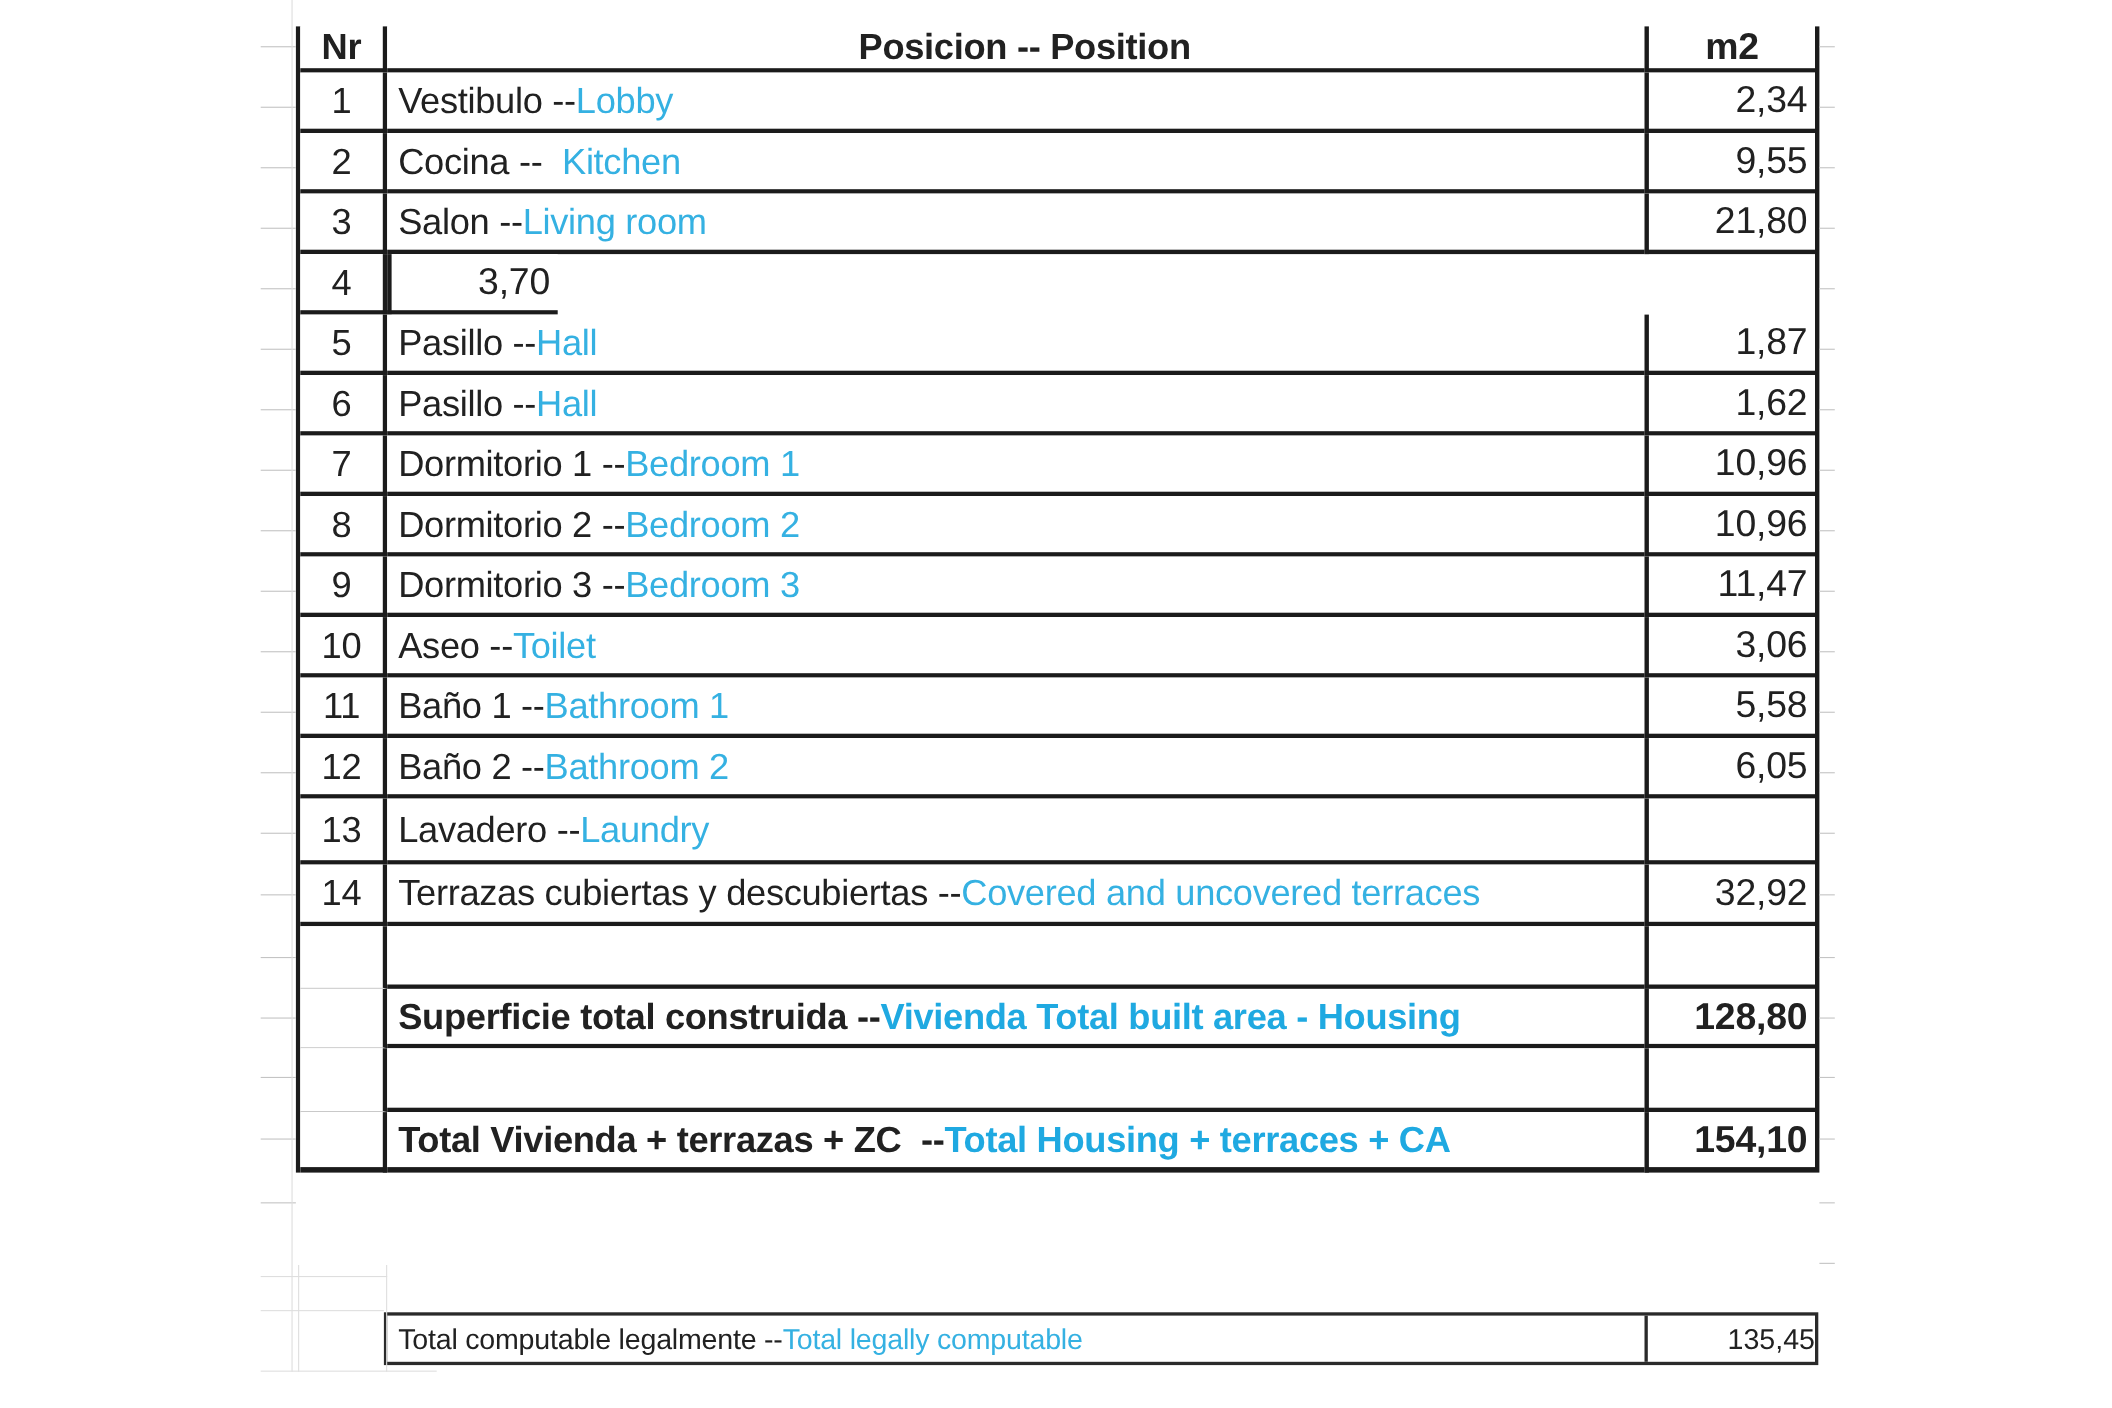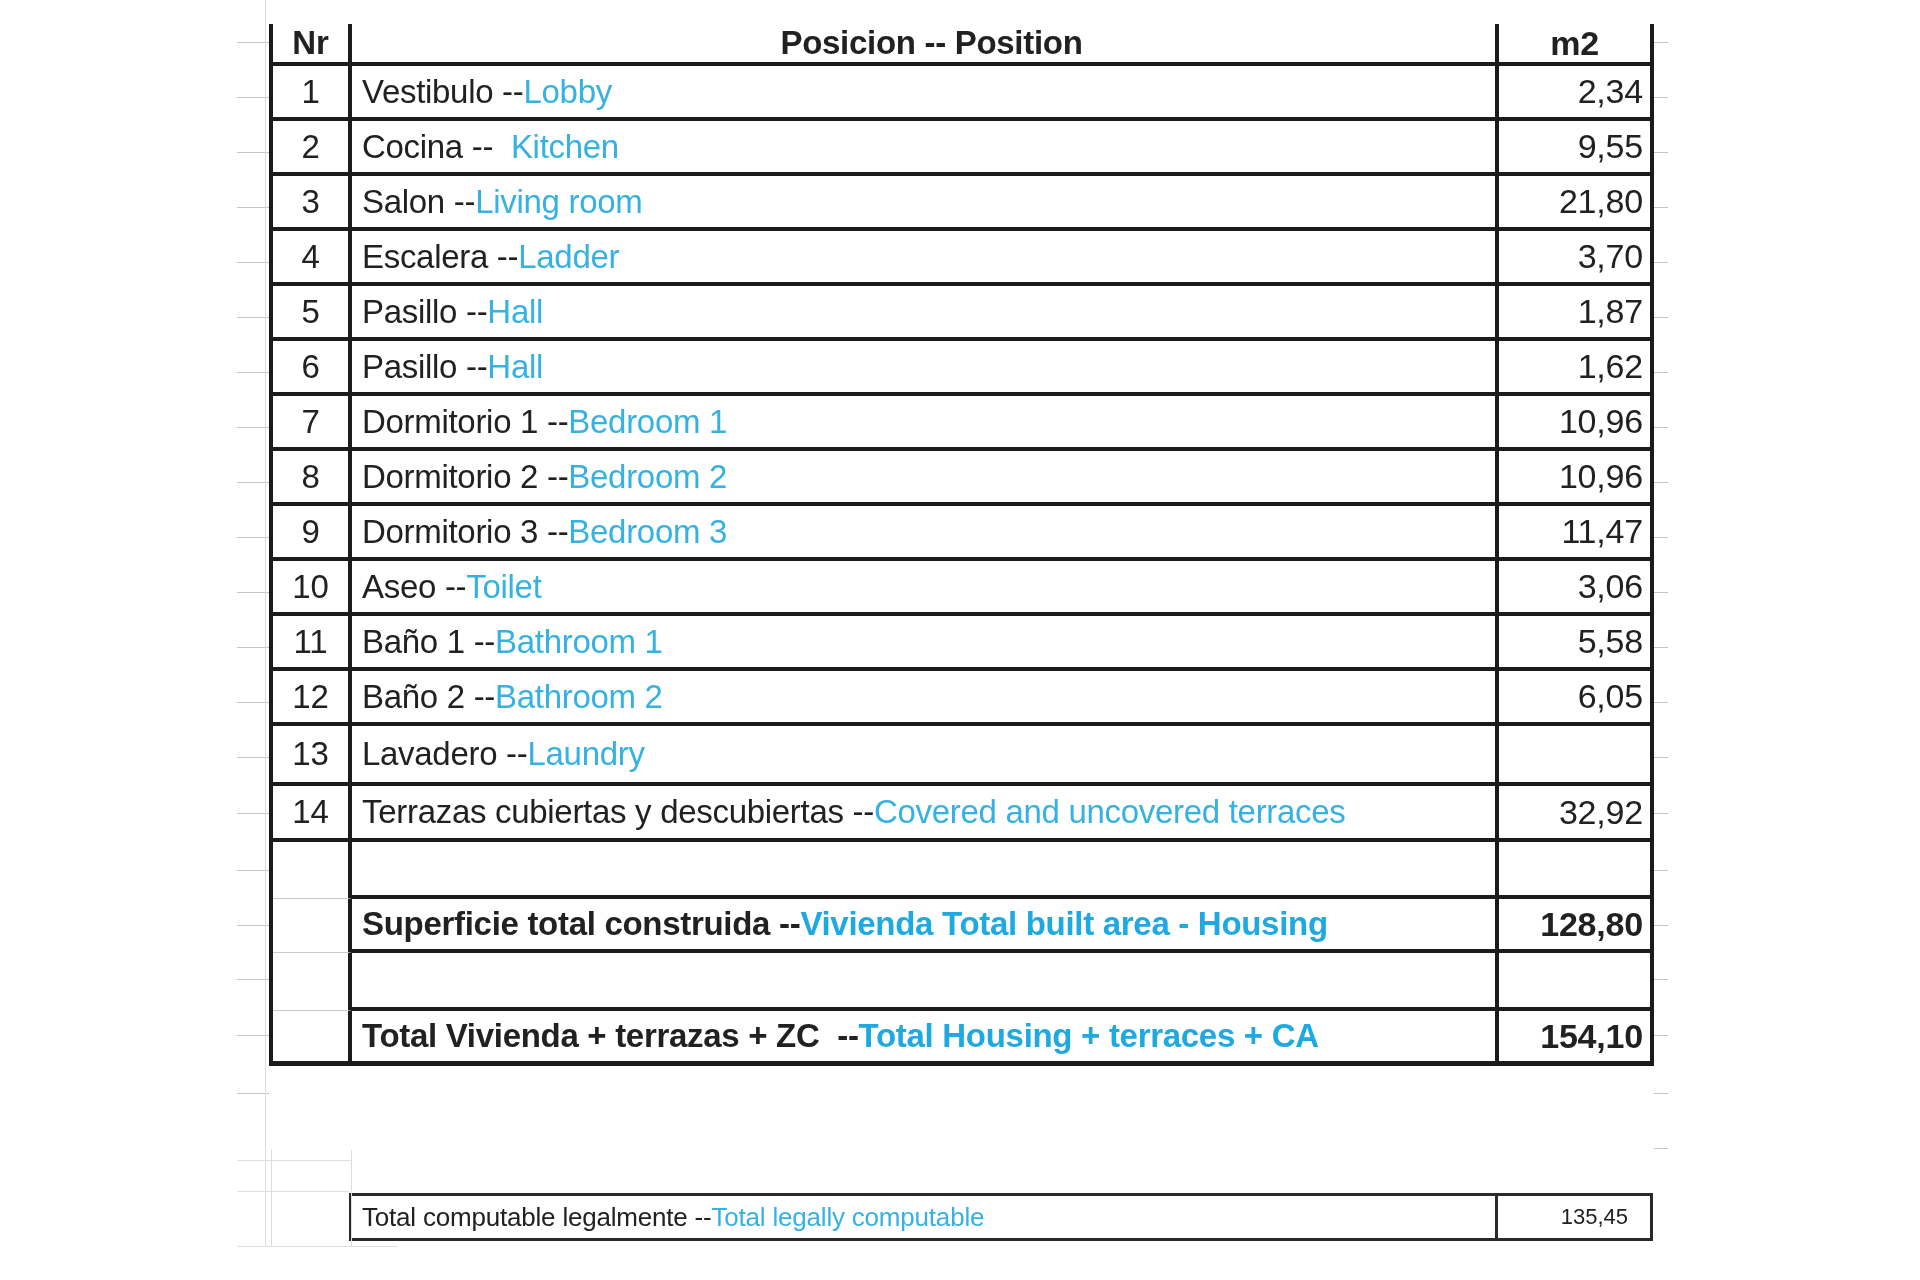--- a/index.html
+++ b/index.html
@@ -25,21 +25,21 @@
   .row.bold{font-weight:700;}
   .row.bold .en{color:var(--blue-bold,#1fa9e1);}
   .row.sum .nr{border-bottom:1px solid #c9c9c9;}          
   .row.last .c{border-bottom:5px solid var(--border,#1b1b1b);}
   
   #footer-box{position:absolute;left:349px;top:1193px;width:1304px;height:48px;box-sizing:border-box;
               border:3px solid #2a2a2a;display:flex;background:#fff;}
   #footer-box .fpos{flex:1;display:flex;align-items:center;padding-left:10px;font-size:26px;
                     letter-spacing:-0.2px;white-space:nowrap;}
   #footer-box .fm2{width:155px;box-sizing:border-box;border-left:3px solid #2a2a2a;display:flex;
-                   align-items:center;justify-content:flex-end;padding-right:22px;font-size:22px;}
+                   align-items:center;justify-content:flex-end;padding-right:0;font-size:26px;}
   
   .grid{position:absolute;background:#c4c4c4;pointer-events:none;}
   .grid.light{background:#dedede;}
 </style>
 </head>
 <body>
 
 <div id="screen">
 
   <div id="main-table">
@@ -69,24 +69,20 @@
     <div class="row" style="height:55px">
       <div class="c nr">3</div>
       <div class="c pos">
           <span class="es">Salon -- </span>
           <span class="en">Living room</span>
         </div>
       <div class="c m2">21,80</div>
     </div>
     <div class="row" style="height:55px">
       <div class="c nr">4</div>
-      <div class="c pos">
-          <span class="es">Escalera -- </span>
-          <span class="en">Ladder</span>
-        </div>
       <div class="c m2">3,70</div>
     </div>
     <div class="row" style="height:55px">
       <div class="c nr">5</div>
       <div class="c pos">
           <span class="es">Pasillo -- </span>
           <span class="en">Hall</span>
         </div>
       <div class="c m2">1,87</div>
     </div>

